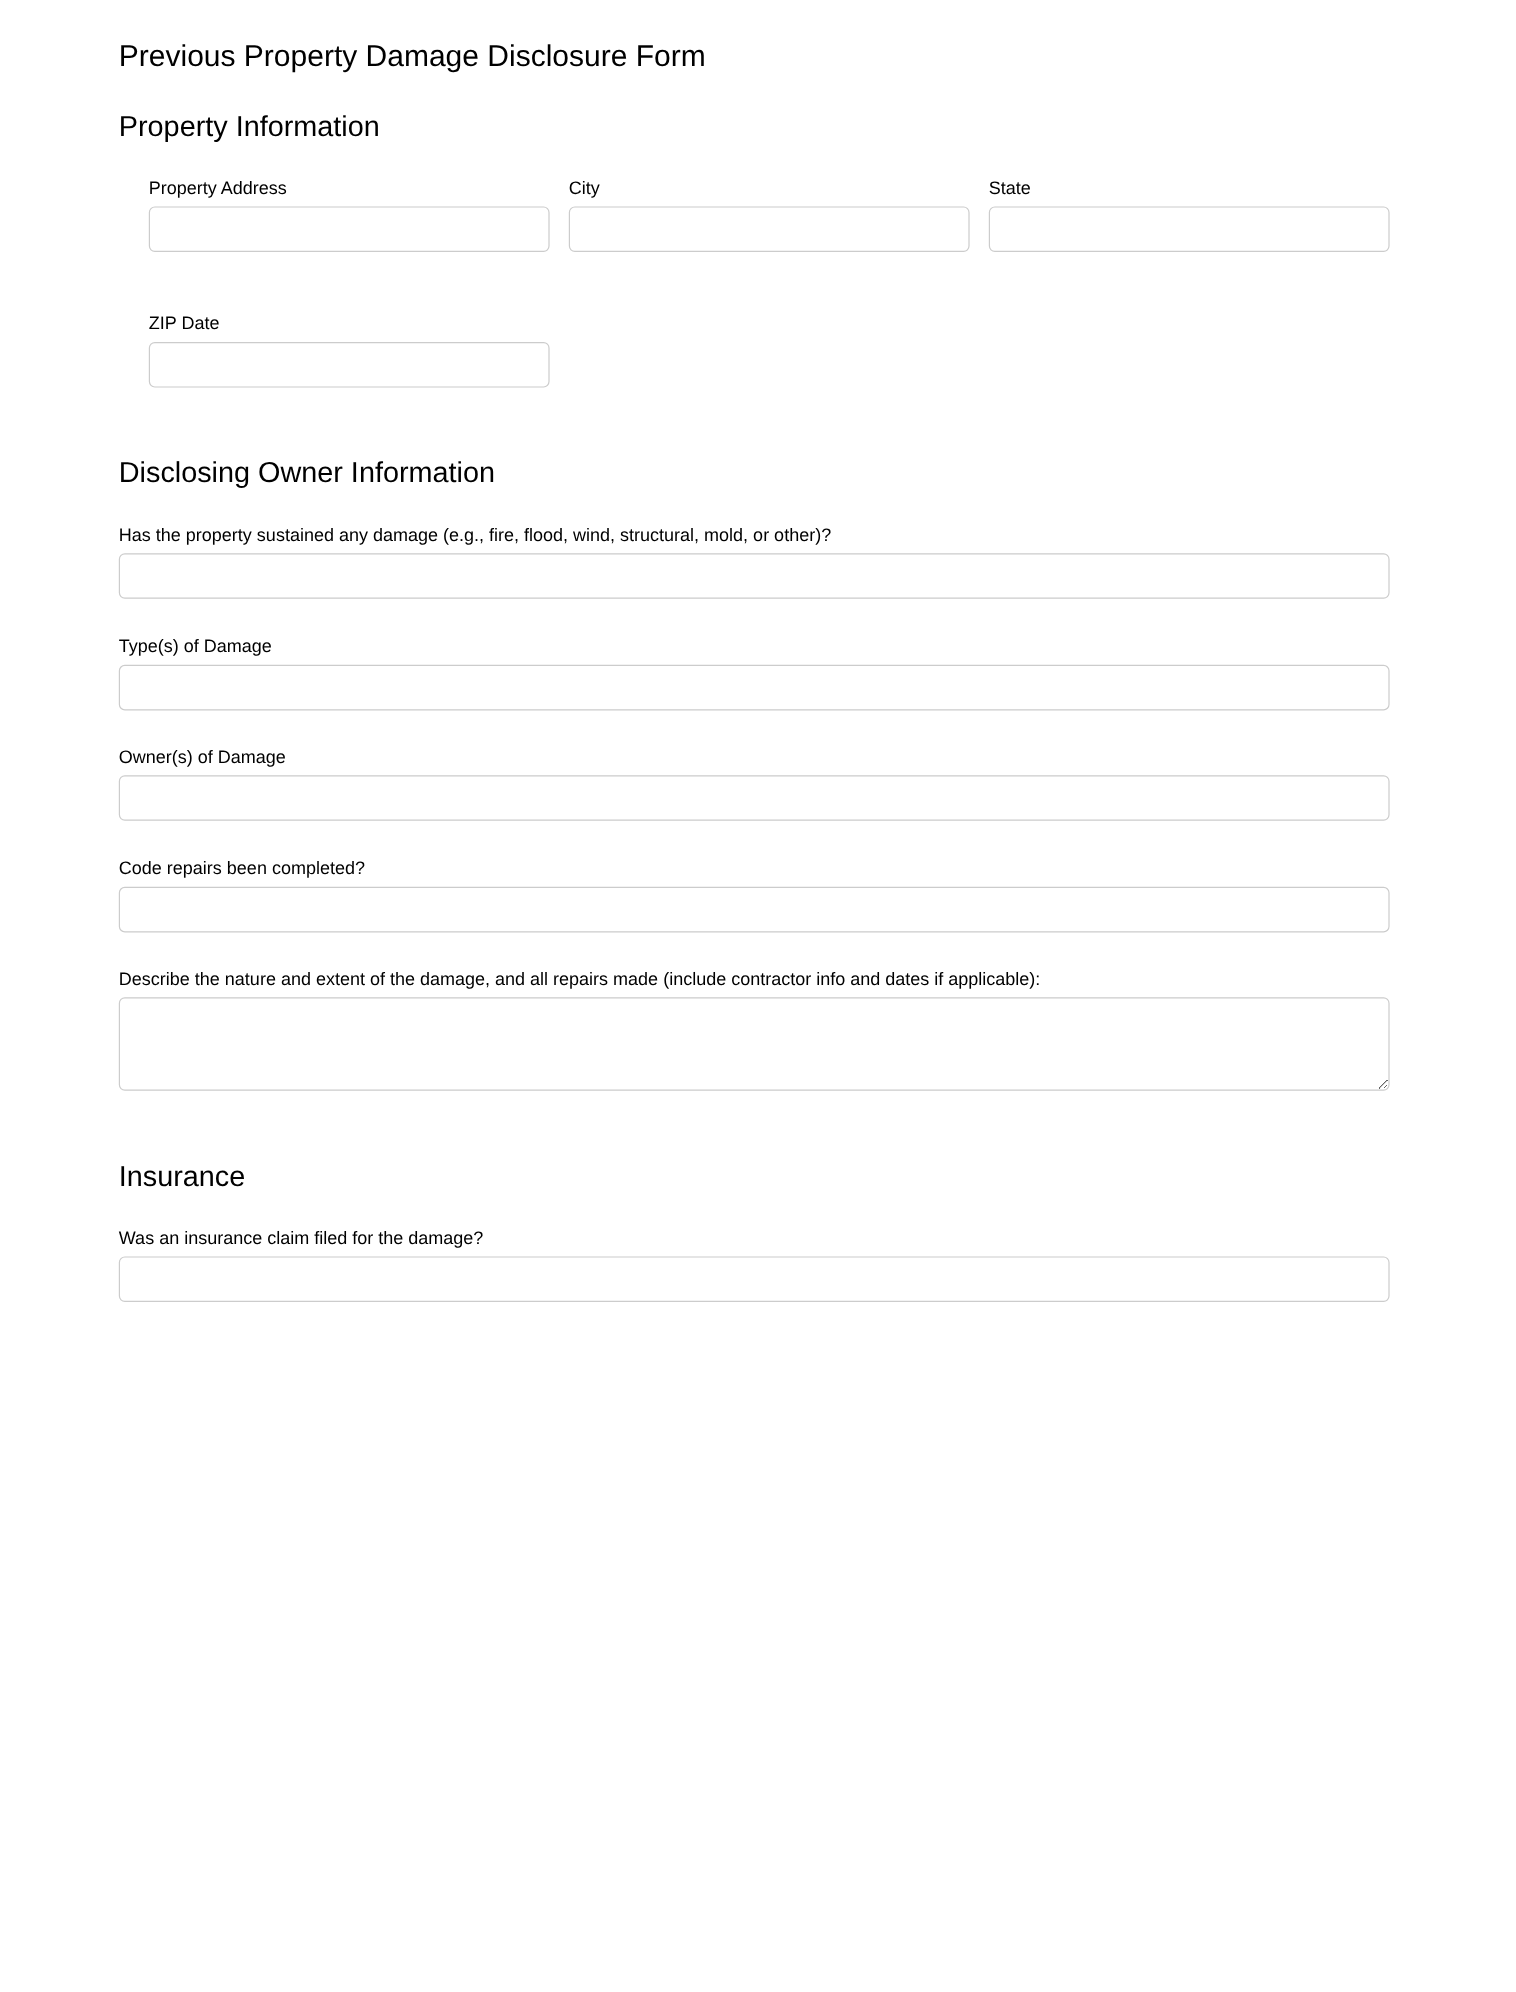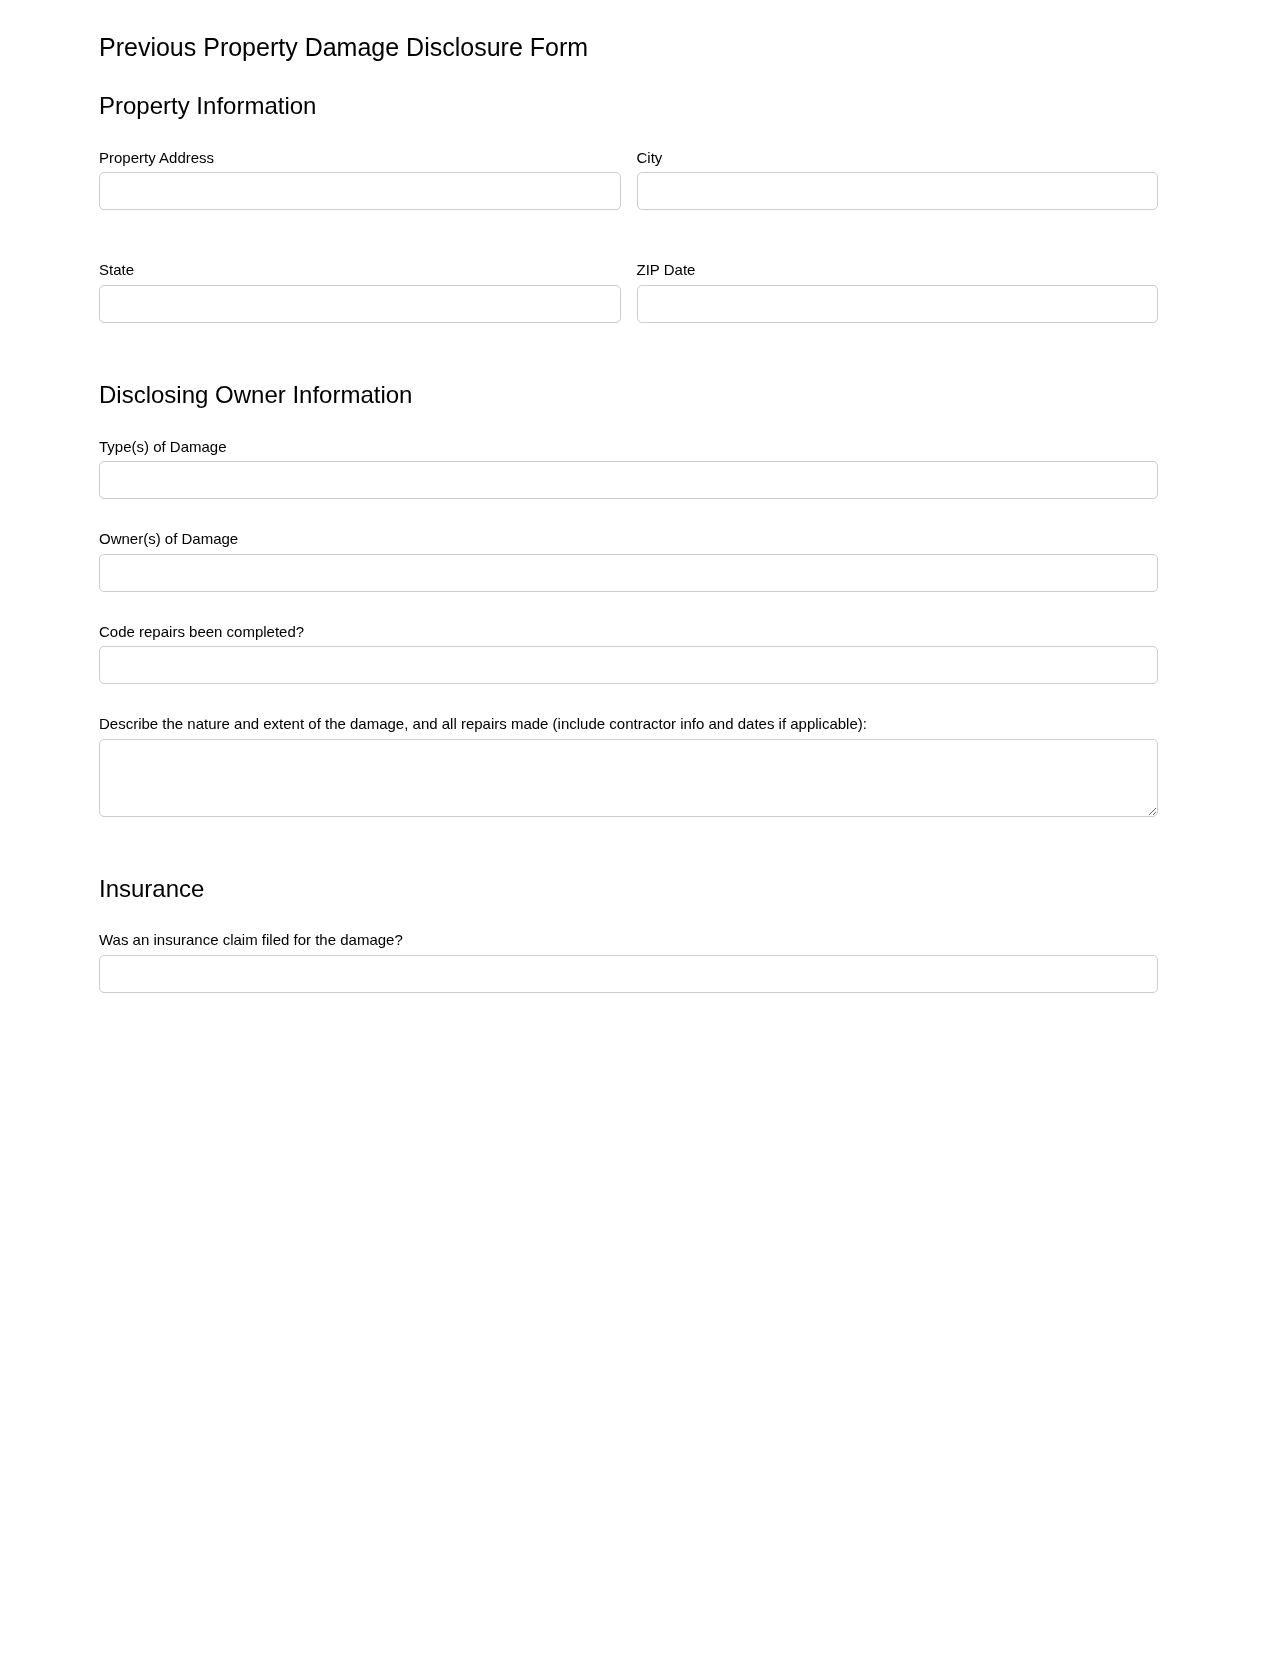--- a/index.html
+++ b/index.html
@@ -64,23 +64,24 @@
     border-radius: 5px;
     padding: 8px 12px;
     font-size: 16px;
     font-family: inherit;
     background: #ffffff;
     outline: none;
     resize: both;
   }
   .grid2 {
     display: grid;
-    grid-template-columns: 1fr 1fr;
+    grid-template-columns: 1fr 1fr 1fr;
     column-gap: 16px;
     row-gap: 50px;
+    margin-left: 25px;
   }
   .qfield {
     margin-bottom: 30px;
   }
   .qfield.no-gap {
     margin-bottom: 0;
   }
 </style>
 </head>
 <body>
@@ -111,20 +112,24 @@
         </div>
       </div>
     </section>
 
     <section>
       <h2 class="section-heading">Disclosing Owner Information</h2>
     </section>
 
     <section>
 
+      <div class="qfield">
+        <label class="field-label">Has the property sustained any damage (e.g., fire, flood, wind, structural, mold, or other)?</label>
+        <input type="text" value="" style="">
+      </div>
 
       <div class="qfield">
         <label class="field-label">Type(s) of Damage</label>
         <input type="text" value="" style="">
       </div>
 
       <div class="qfield">
         <label class="field-label">Owner(s) of Damage</label>
         <input type="text" value="" style="">
       </div>

